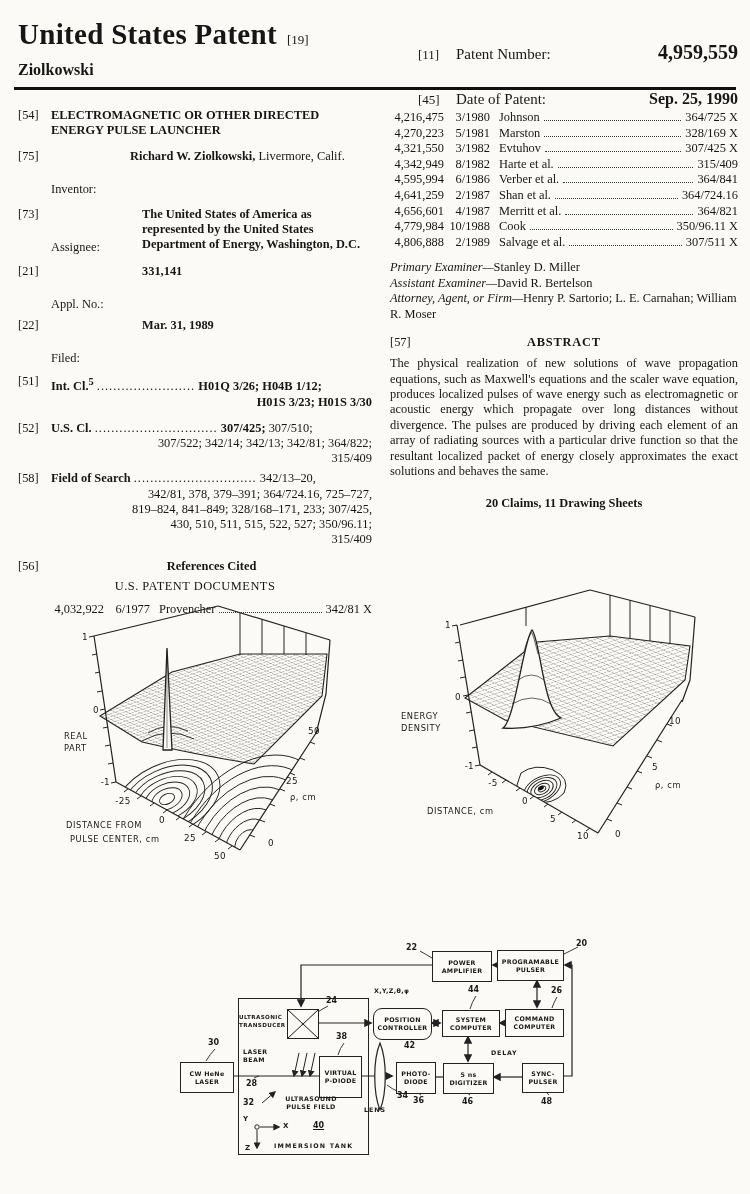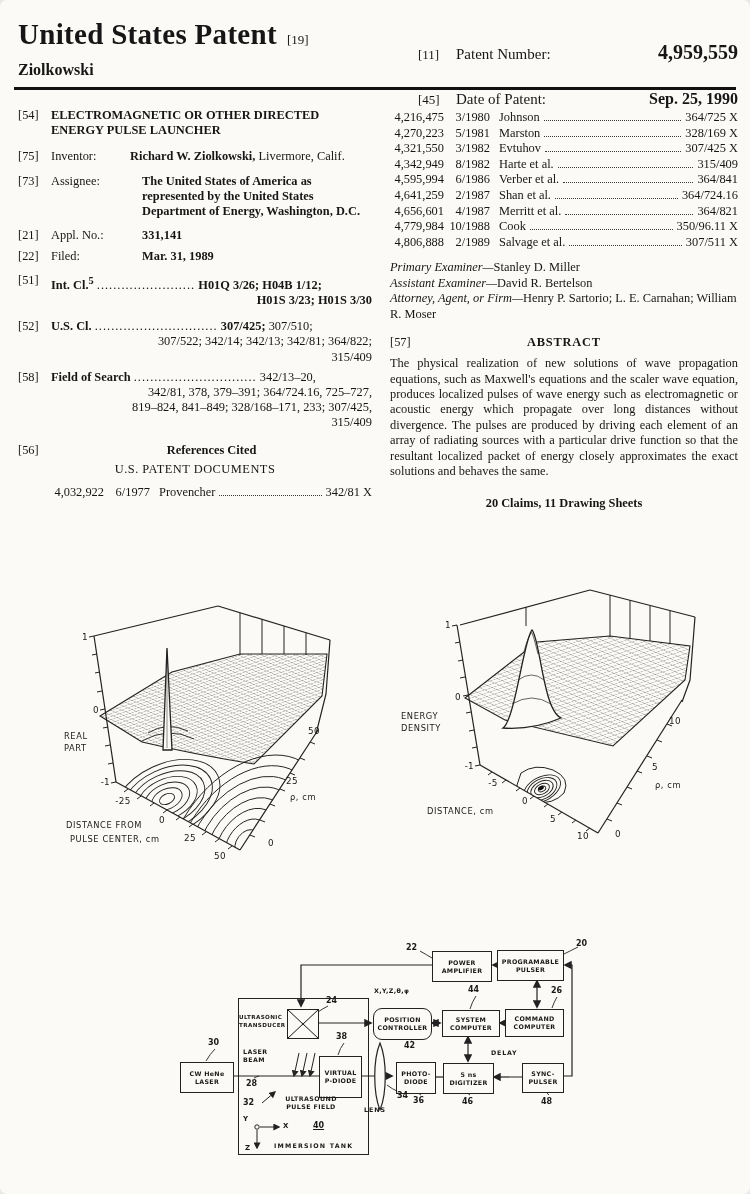--- a/index.html
+++ b/index.html
@@ -1,33 +1,33 @@
 <!DOCTYPE html>
 <html><head>
 <meta charset="utf-8">
 <style>
   html,body{margin:0;padding:0;background:#e8e8e4;}
   .page{position:relative;width:750px;height:1194px;background:#fbfaf6;color:#161616;
-        font-family:"Liberation Serif",serif;overflow:hidden;border-radius:7px;}
+        font-family:"Liberation Serif",serif;overflow:hidden;}
   .abs{position:absolute;}
   
   .t1{font-size:29px;font-weight:bold;letter-spacing:.3px;}
   .t19{font-size:13px;margin-left:10px;}
   .applicant{font-size:16px;font-weight:bold;}
   .hrow{display:flex;align-items:baseline;}
   .hcode{font-size:13px;width:38px;}
   .hlabel{font-size:15px;font-weight:normal;margin-top:20px;}
   .hval1{font-size:20px;font-weight:bold;margin-left:auto;}
   .hval2{font-size:16px;font-weight:bold;margin-left:auto;}
   .rule{background:#111;}
   
   .col{font-size:12.4px;line-height:15.2px;}
   .row{display:flex;margin-bottom:7px;}
   .bnum{width:33px;flex:0 0 33px;}
-  .flabel{width:79px;flex:0 0 79px;}
+  .flabel{width:79px;flex:0 0 79px;margin-top:33px;}
   .fval{flex:1;font-weight:bold;margin-left:12px;}
   .content{flex:1;}
   .cont{text-align:right;}
   .dots{letter-spacing:1px;}
   .center{flex:1;text-align:center;font-weight:bold;}
   .uspd{text-align:center;letter-spacing:.5px;margin:4px 0 8px;}
   .refrow{display:flex;align-items:baseline;line-height:15.6px;}
   .rno{width:54px;flex:0 0 54px;text-align:right;}
   .rdate{width:46px;flex:0 0 46px;text-align:right;margin-right:9px;}
   .lead{flex:1;border-bottom:1.4px dotted #3a3a3a;margin:0 4px 3px;}
@@ -127,20 +127,21 @@
         <div class="cont">315/409</div>
       </span>
     </div>
 
     <div class="row" style="margin-bottom:12px;">
       <span class="bnum">[58]</span>
       <span class="content">
         <div><b>Field of Search</b> <span class="dots">..............................</span> <span>342/13–20,</span></div>
         <div class="cont">342/81, 378, 379–391; 364/724.16, 725–727,</div>
         <div class="cont">819–824, 841–849; 328/168–171, 233; 307/425,</div>
+        <div class="cont">430, 510, 511, 515, 522, 527; 350/96.11;</div>
         <div class="cont">315/409</div>
       </span>
     </div>
 
     <div class="row" style="margin-bottom:4px;">
       <span class="bnum">[56]</span>
       <span class="center">References Cited</span>
     </div>
 
     <div class="uspd">U.S. PATENT DOCUMENTS</div>

